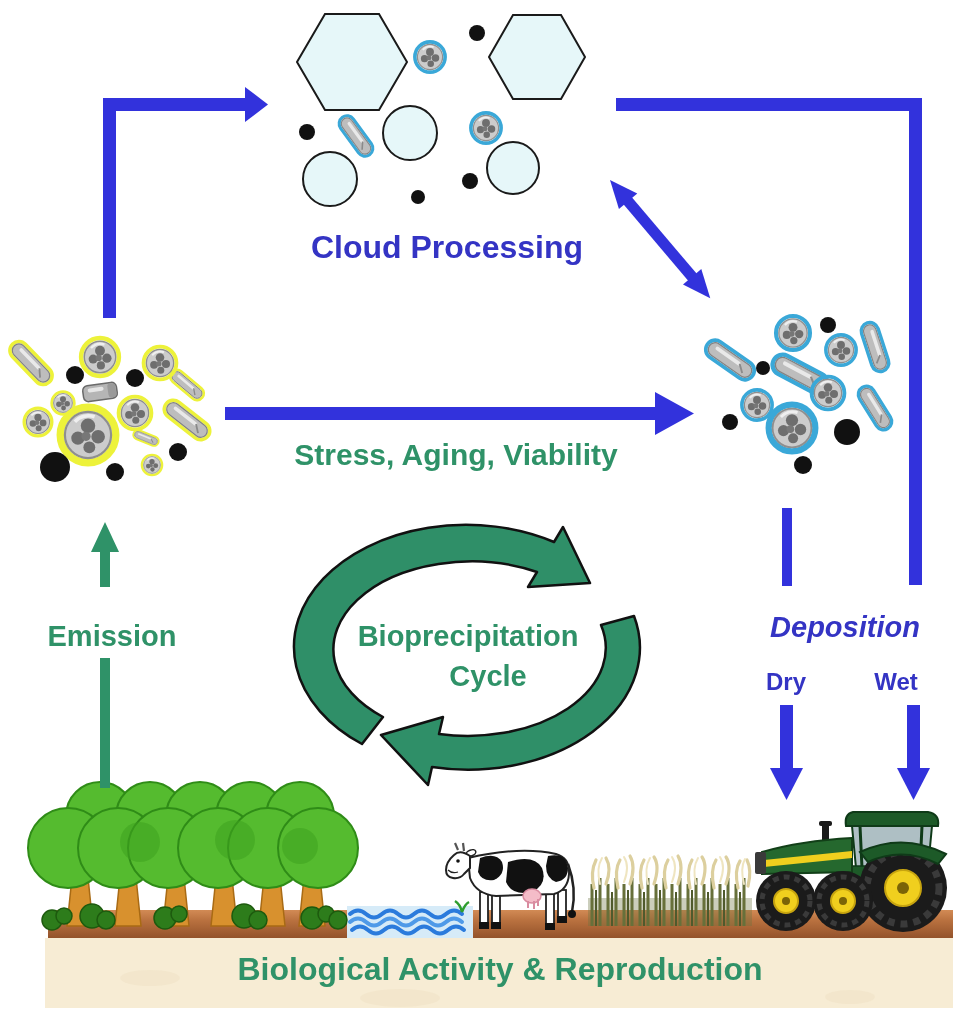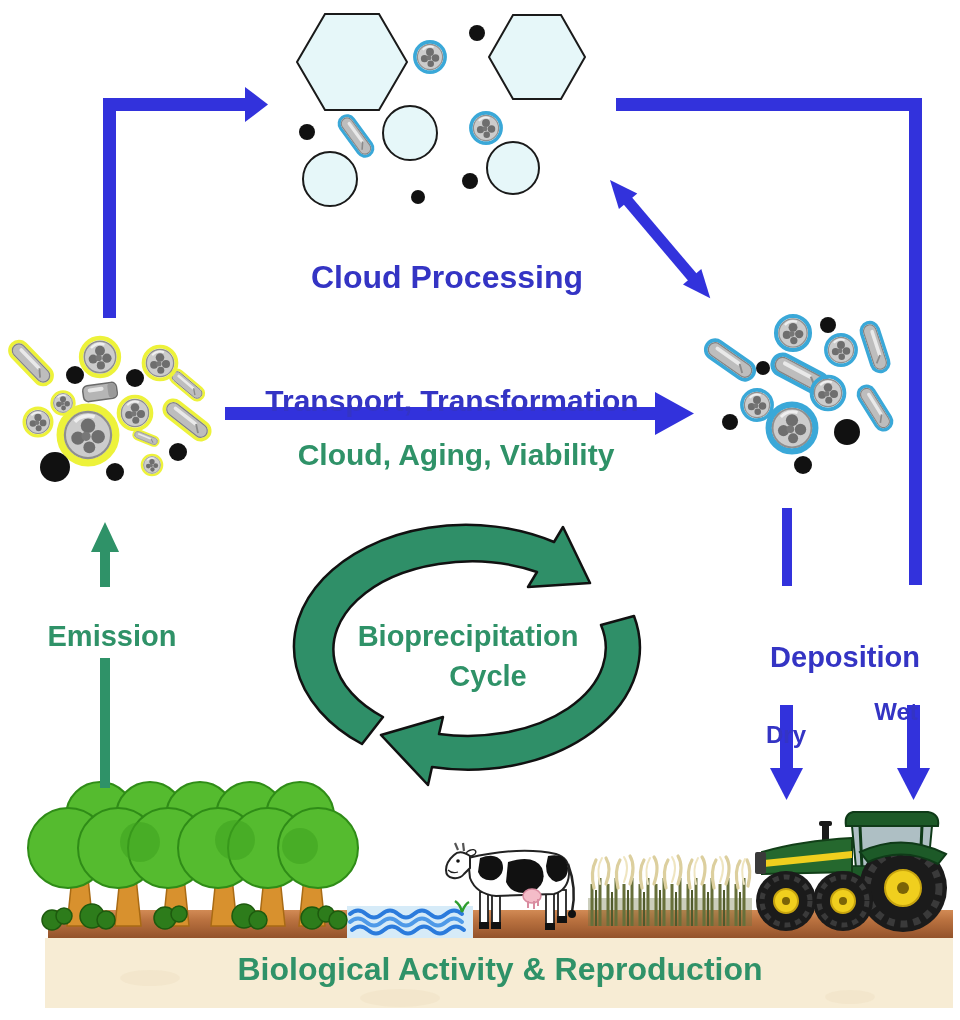--- a/index.html
+++ b/index.html
@@ -1,20 +1,20 @@
 <!DOCTYPE html>
 <html><head>
 <meta charset="utf-8">
 <style>
   html,body{margin:0;padding:0;background:#ffffff;}
   #canvas{position:relative;width:960px;height:1020px;background:#ffffff;
           font-family:"Liberation Sans",sans-serif;overflow:hidden;}
   #art{position:absolute;left:0;top:0;}
   .lbl{position:absolute;font-weight:bold;white-space:nowrap;transform:translateX(-50%);}
-  .blue{color:#3434c4;margin-top:30px;}
+  .blue{color:#3434c4;}
   .green{color:#2f9268;}
 </style>
 </head>
 <body>
 
 <div id="canvas">
 
 <svg id="art" width="960" height="1020" viewBox="0 0 960 1020">
   <defs>
     <linearGradient id="soilGrad" x1="0" y1="0" x2="0" y2="1">
@@ -336,23 +336,22 @@
       <circle cx="828" cy="325" r="8"></circle>
           <circle cx="763" cy="368" r="7"></circle>
           <circle cx="730" cy="422" r="8"></circle>
       <circle cx="847" cy="432" r="13"></circle>
           <circle cx="803" cy="465" r="9"></circle>
     </g>
   </g>
 </svg>
 
 <div class="lbl blue" style="left:447px;top:229px;font-size:32px;">Cloud Processing</div>
-<div class="lbl blue" style="left:452px;top:354px;font-size:30px;">Transport, Transformation</div>
-<div class="lbl green" style="left:456px;top:438px;font-size:30px;">Cloud, Aging, Viability</div>
+<div class="lbl green" style="left:456px;top:438px;font-size:30px;">Stress, Aging, Viability</div>
 <div class="lbl green" style="left:468px;top:612px;font-size:29px;margin-top:8px;">Bioprecipitation</div>
 <div class="lbl green" style="left:468px;top:660px;font-size:29px;margin-left:20px;">Cycle</div>
 <div class="lbl green" style="left:112px;top:620px;font-size:29px;text-align:center;">Emission</div>
-<div class="lbl blue" style="left:845px;top:611px;font-size:29px;">Deposition</div>
-<div class="lbl blue" style="left:786px;top:691px;font-size:24px;">Dry</div>
+<div class="lbl blue" style="left:845px;top:611px;font-size:29px;font-style:italic;">Deposition</div>
+<div class="lbl blue" style="left:786px;top:668px;font-size:24px;">Dry</div>
 <div class="lbl blue" style="left:896px;top:668px;font-size:24px;">Wet</div>
 <div class="lbl green" style="left:500px;top:951px;font-size:32px;">Biological Activity &amp; Reproduction</div>
 
 </div>
 
 </body></html>

